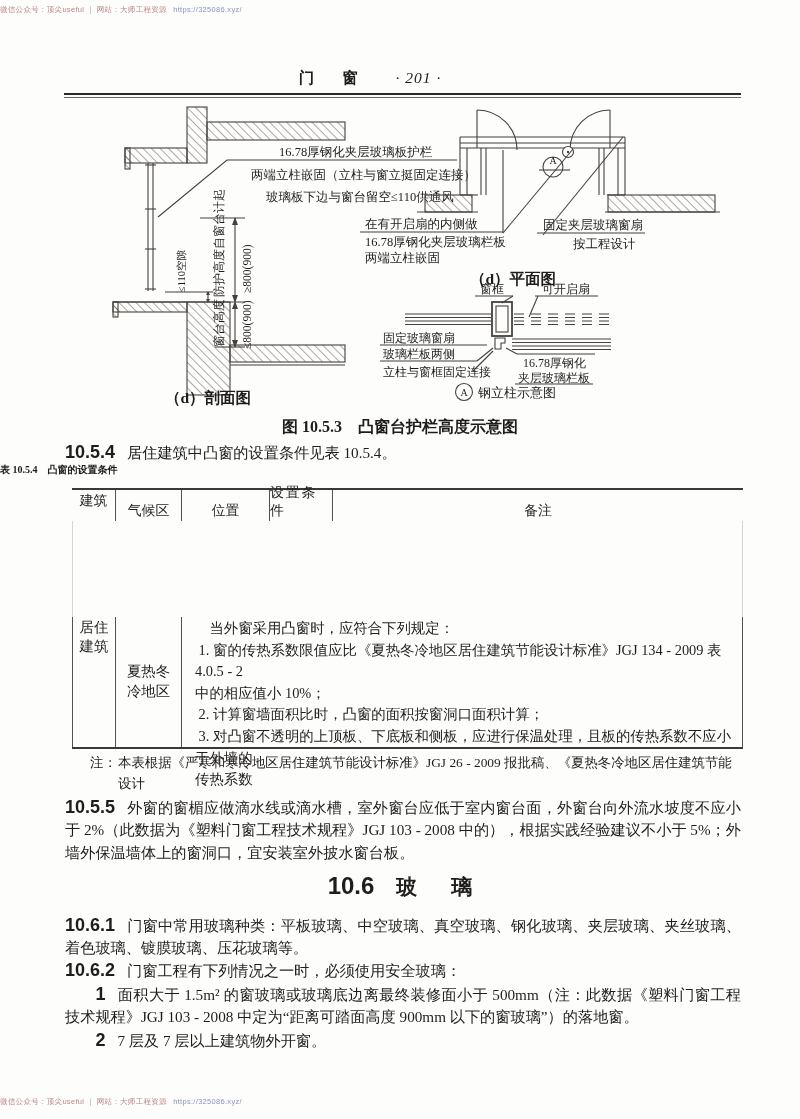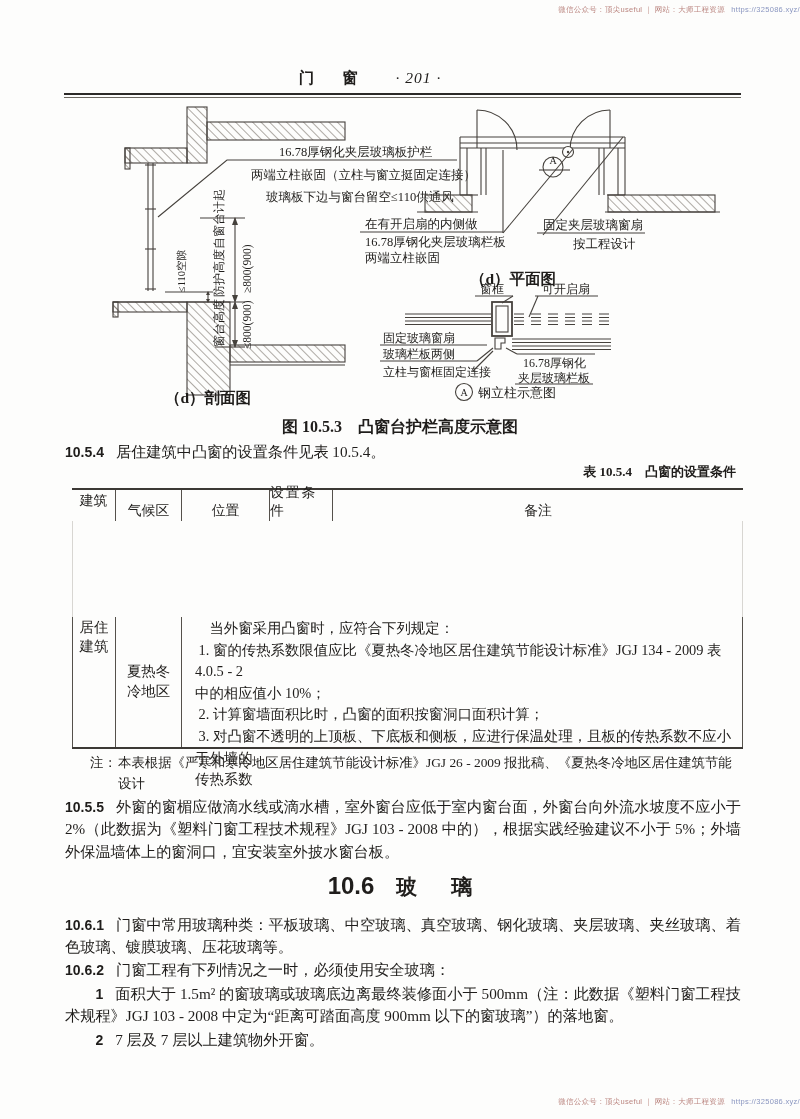--- a/index.html
+++ b/index.html
@@ -1,41 +1,41 @@
 <!DOCTYPE html>
 <html><head>
 <meta charset="utf-8">
 <style>
   html,body{margin:0;padding:0;background:#e8e8e8;}
   #page{position:relative;width:800px;height:1119px;margin:0 auto;background:#fdfdfc;
         font-family:"Liberation Serif","DejaVu Serif",serif;color:#1f1d1b;overflow:hidden;}
   
-  .wm{position:absolute;left:0;width:800px;text-align:right;font-size:7.5px;
+  .wm{position:absolute;left:0;width:800px;text-align:left;font-size:7.5px;
       font-family:"Liberation Sans","DejaVu Sans",sans-serif;letter-spacing:.3px;}
   .wm .wm-label{color:#bb8680;}
   .wm .wm-url{color:#8a96c0;margin-left:4px;}
   
   .pagehead{position:absolute;top:68px;left:0;width:740px;text-align:center;font-size:15.5px;}
   .pagehead .t{letter-spacing:28px;font-weight:bold;}
   .pagehead .pg{font-style:italic;letter-spacing:1px;margin-left:6px;font-family:"Liberation Serif",serif;}
   .rule{position:absolute;left:64px;width:677px;background:#2c2a28;}
   .rule1{top:93px;height:2px;}
   .rule2{top:97px;height:1px;background:#6a665f;}
   
   #fig{position:absolute;left:65px;top:105px;}
   #fig text{fill:#1f1d1b;font-family:"Liberation Serif","DejaVu Serif",serif;}
   .figcap{position:absolute;top:417px;left:0;width:800px;text-align:center;
           font-weight:bold;font-size:16px;}
   
   .para{position:absolute;left:65px;width:676px;font-size:15.2px;line-height:22.4px;
         text-align:justify;}
-  .para b{margin-right:12px;font-family:"Liberation Sans","DejaVu Sans",sans-serif;font-size:14px;}
+  .para b{margin-right:12px;font-family:"Liberation Sans","DejaVu Sans",sans-serif;font-size:18px;}
   .p1054{top:441px;}
-  .tabletitle{position:absolute;top:463px;left:0;width:736px;text-align:right;
-              font-weight:bold;font-size:13px;}
+  .tabletitle{position:absolute;top:463px;left:0;width:736px;text-align:left;
+              font-weight:bold;font-size:10px;}
   
   .tbl{position:absolute;left:72px;top:488px;width:791px;height:260px;padding-left:28px;}
   .tbl .topline{position:absolute;top:0;left:0;width:671px;height:2px;background:#3c3935;}
   .thead{position:absolute;top:2px;left:0;width:671px;height:31px;display:flex;font-size:13.8px;}
   .thead .hc{box-sizing:border-box;border-right:1px solid #55514b;display:flex;
              align-items:flex-end;justify-content:center;padding-bottom:1px;}
   .thead .hc1{width:44px;align-items:flex-start;padding-top:2px;}
   .thead .hc2{width:66px;}
   .thead .hc3{width:88px;}
   .thead .hc4{width:63px;letter-spacing:2px;}

